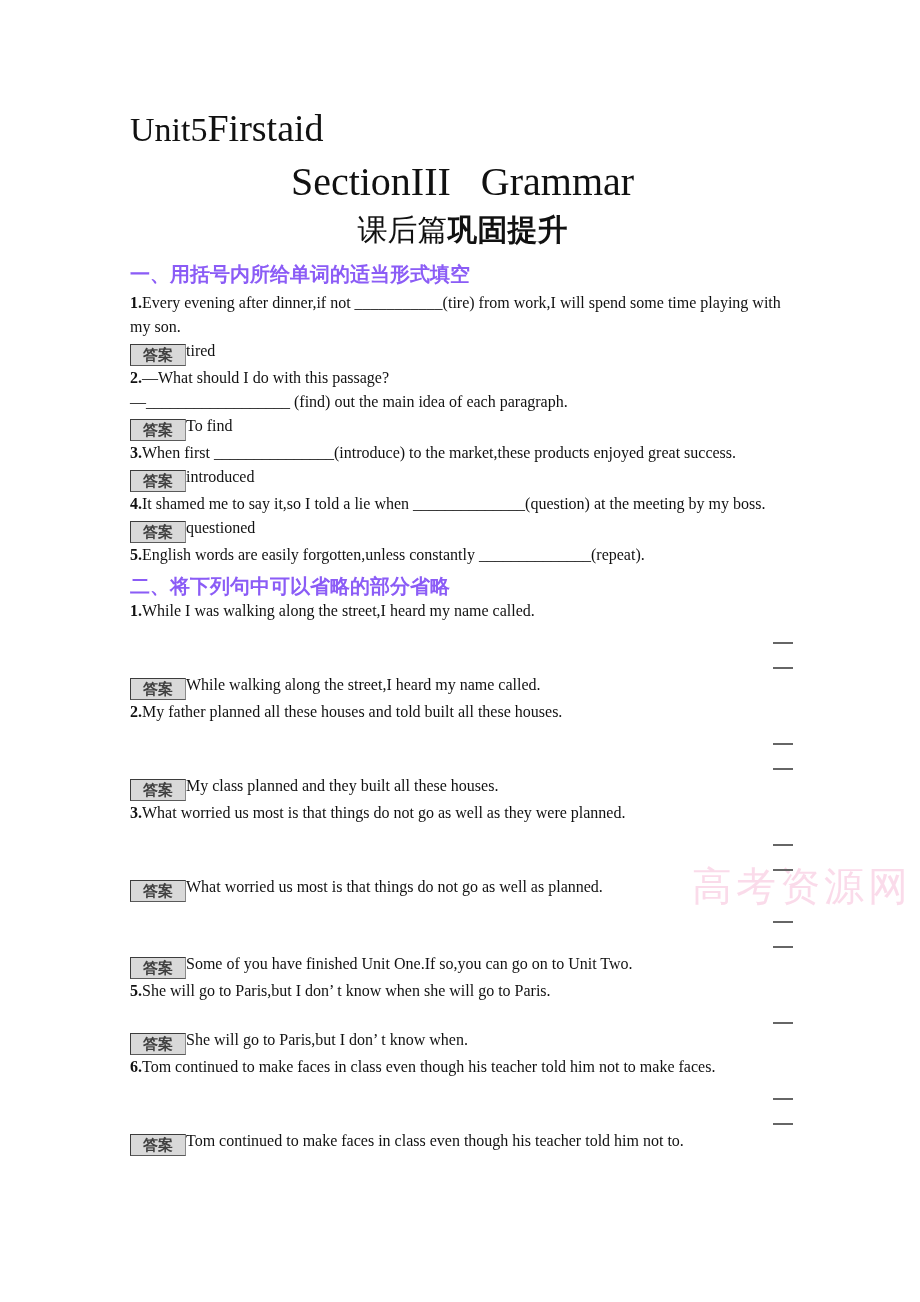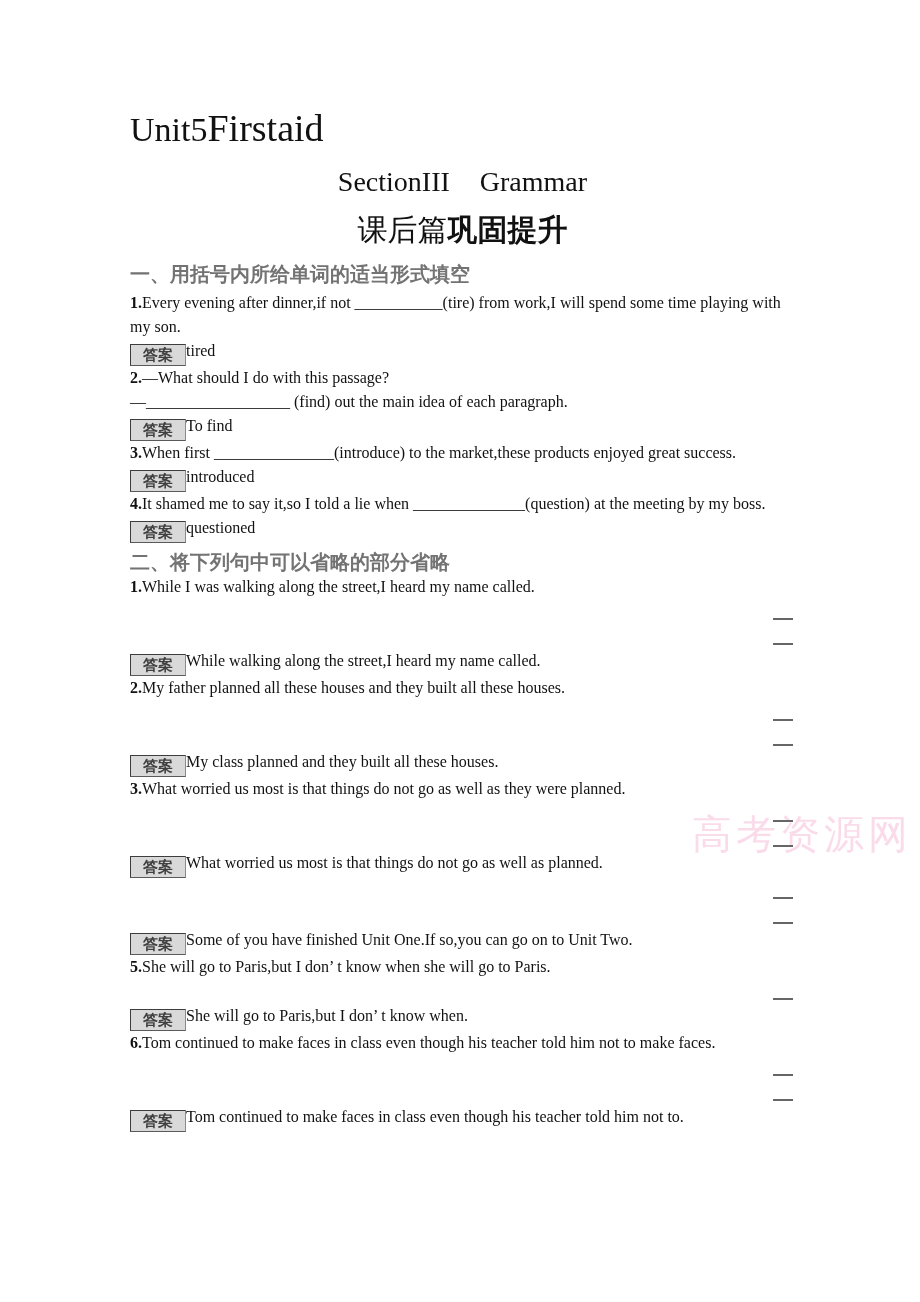--- a/index.html
+++ b/index.html
@@ -19,40 +19,40 @@
   .unit-title {
     line-height:48px;
     font-weight:normal;
     white-space:nowrap;
   }
   .unit-title .t1 { font-size:34px; }
   .unit-title .t2 { font-size:38px; }
   .section-title {
     text-align:center;
     line-height:44px;
-    font-size:28px;
+    font-size:40px;
     font-weight:400;
     white-space:nowrap;
   }
   .section-title .topic { margin-left:30px; }
   .subtitle {
     text-align:center;
     line-height:40px;
     margin-top:6px;
     white-space:nowrap;
   }
   .subtitle .s1 { font-size:30px; font-weight:400; font-family:Liberation Serif, serif;margin-top:48px; }
   .subtitle .s2 { font-size:30px; font-weight:bold; font-family:"Liberation Sans", sans-serif; }
   .sec-heading {
     margin-top:6px;
     font-size:20px;
     line-height:26px;
     font-weight:bold;
     font-family:"Liberation Sans", sans-serif;
-    color:#737373;
+    color:#8b5cf6;
   }
   
   .q, .ans {
     font-size:16px;
     line-height:24px;
     color:#111;
   }
   .q { white-space:pre-line; }
   .q .num { font-weight:bold; white-space:normal; }
   .first-q { margin-top:4px; }
@@ -76,21 +76,21 @@
   .blank-row { position:relative; height:25px; }
   .blank-row .dash {
     position:absolute;
     right:2px; bottom:4px;
     width:20px; height:0;
     border-top:2px solid #666666;
   }
   
   .watermark {
     position:absolute;
-    left:692px; top:812px;
+    left:692px; top:864px;
     font-size:40px;
     line-height:44px;
     letter-spacing:4px;
     font-family:"Liberation Sans", sans-serif;
     color:#f7b9d6;
     opacity:0.5;
     filter:blur(0.4px);
     pointer-events:none;
     white-space:nowrap;
   }
@@ -117,33 +117,34 @@
     <p class="q"><span class="num">2.</span><span>—What should I do with this passage?
 —__________________ (find) out the main idea of each paragraph.</span></p>
     <p class="ans"><span class="badge">答案</span><span>To find</span></p>
 
     <p class="q"><span class="num">3.</span><span>When first _______________(introduce) to the market,these products enjoyed great success.</span></p>
     <p class="ans"><span class="badge">答案</span><span>introduced</span></p>
 
     <p class="q"><span class="num">4.</span><span>It shamed me to say it,so I told a lie when ______________(question) at the meeting by my boss.</span></p>
     <p class="ans"><span class="badge">答案</span><span>questioned</span></p>
 
+    <p class="q"><span class="num">5.</span><span>English words are easily forgotten,unless constantly ______________(repeat).</span></p>
 
     <div class="sec-heading">二、将下列句中可以省略的部分省略</div>
 
     <p class="q"><span class="num">1.</span><span>While I was walking along the street,I heard my name called.</span></p>
     <div class="blank-row">
         <span class="dash"></span>
       </div>
     <div class="blank-row">
         <span class="dash"></span>
       </div>
     <p class="ans"><span class="badge">答案</span><span>While walking along the street,I heard my name called.</span></p>
 
-    <p class="q"><span class="num">2.</span><span>My father planned all these houses and they built all these houses.</span></p>
+    <p class="q"><span class="num">2.</span><span>My father planned all these houses and told built all these houses.</span></p>
     <div class="blank-row">
         <span class="dash"></span>
       </div>
     <div class="blank-row">
         <span class="dash"></span>
       </div>
     <p class="ans"><span class="badge">答案</span><span>My class planned and they built all these houses.</span></p>
 
     <p class="q"><span class="num">3.</span><span>What worried us most is that things do not go as well as they were planned.</span></p>
     <div class="blank-row">

